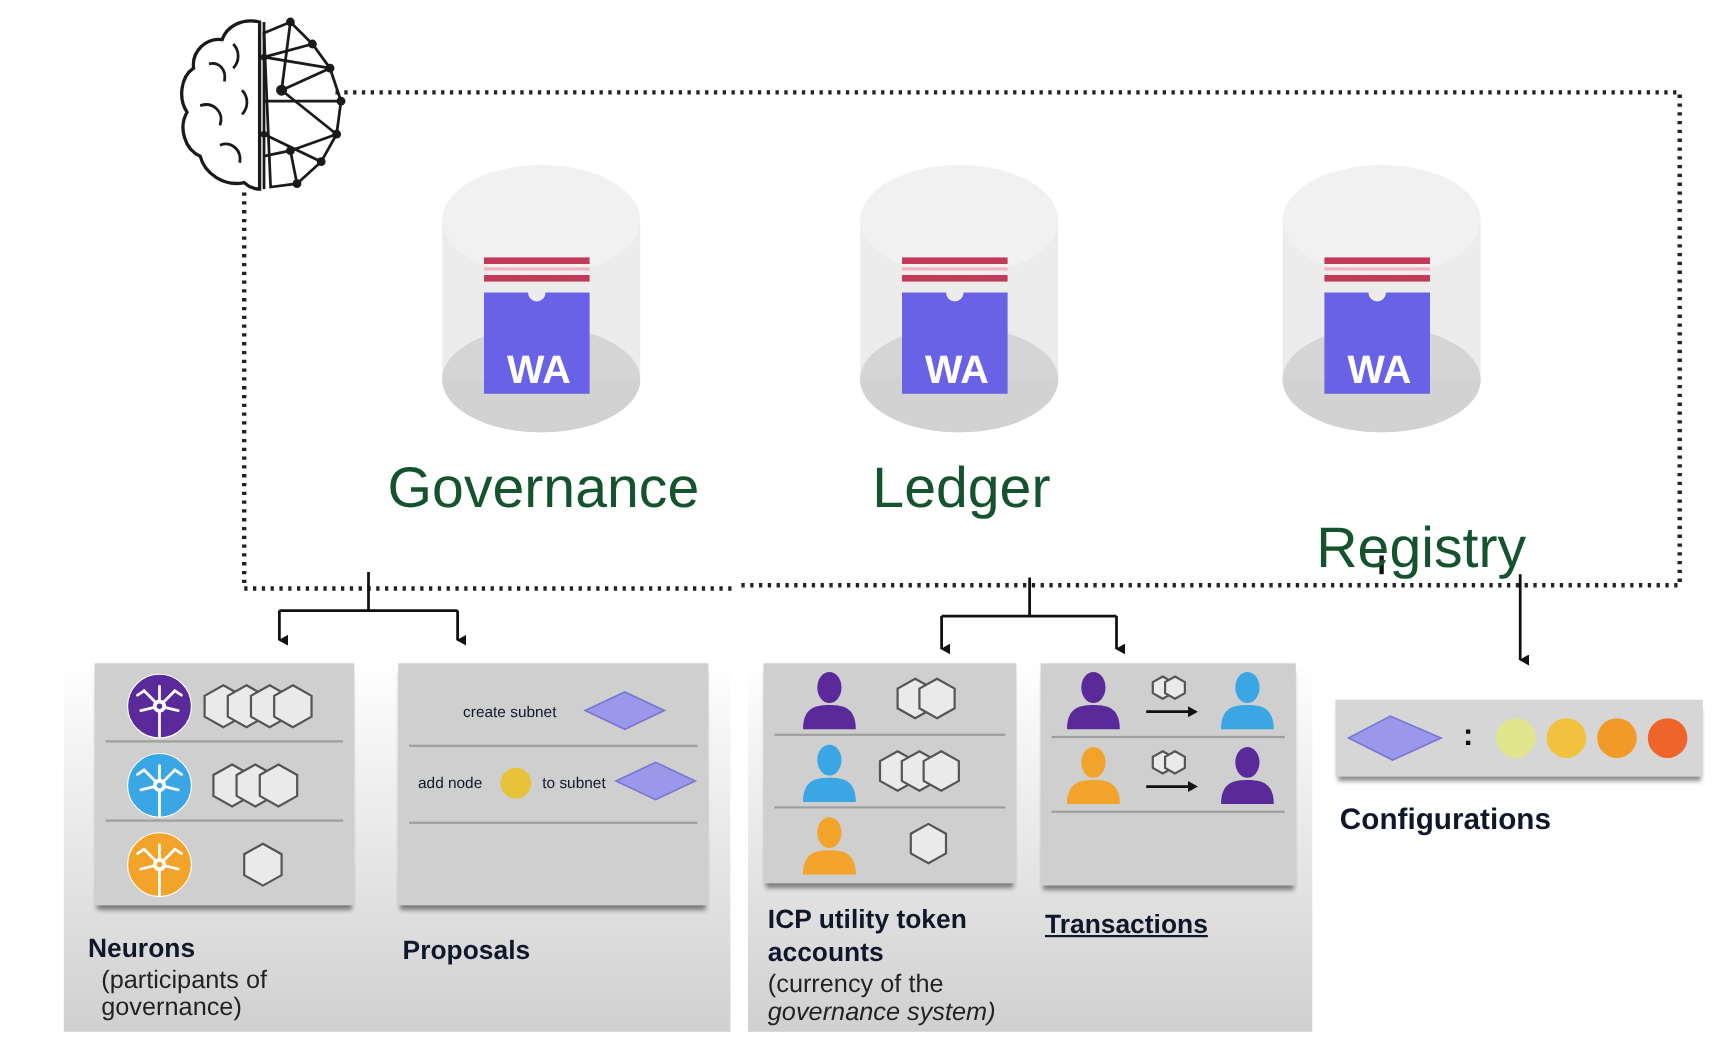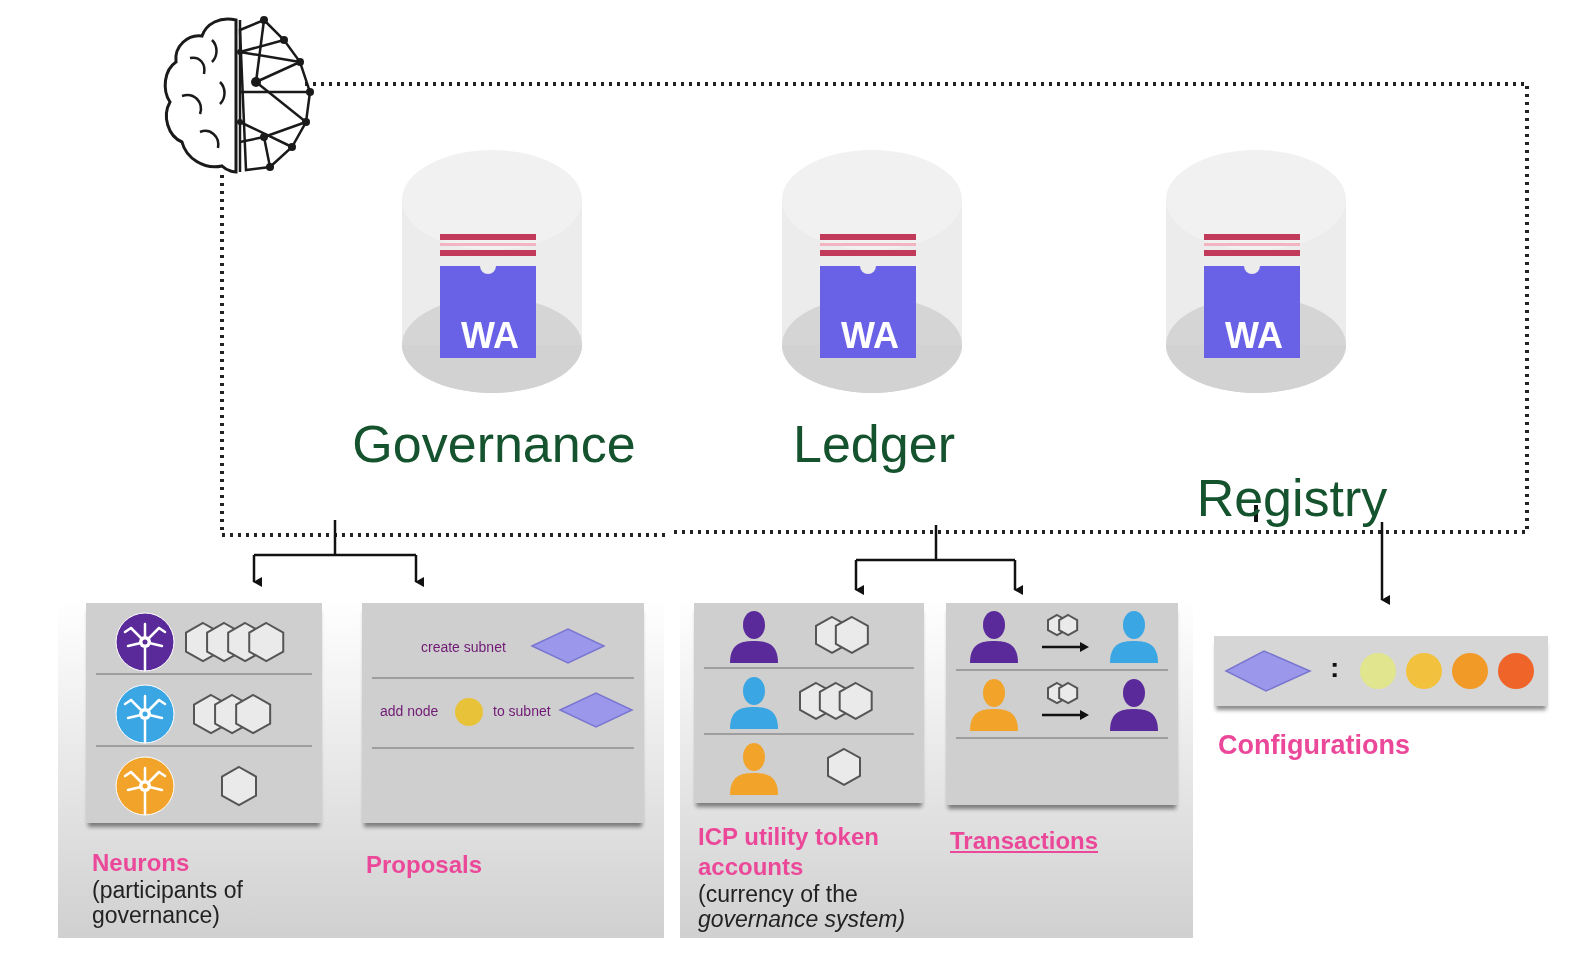--- a/index.html
+++ b/index.html
@@ -6,23 +6,23 @@
   body{width:1571px;height:956px;position:relative;overflow:hidden;font-family:"Liberation Sans",sans-serif;color:#111;}
   .abs{position:absolute;}
   #wires{position:absolute;left:0;top:0;width:1571px;height:956px;pointer-events:none;}
   .title{font-size:54px;font-weight:400;letter-spacing:1px;color:#111;}
   .canister{position:absolute;width:200px;height:270px;}
   .canister-label{position:absolute;font-size:52px;font-weight:400;color:#14532d;text-align:center;width:360px;}
   .panel-bg{position:absolute;background:linear-gradient(#ffffff 0%,#ececec 40%,#d0d0d0 100%);}
   .card{position:absolute;background:#cfcfcf;box-shadow:0 6px 4px -2px rgba(0,0,0,0.45);}
   .row{position:absolute;left:10px;right:10px;border-bottom:2px solid #9e9e9e;}
   .row.last{border-bottom:none;}
-  .cap-title{position:absolute;font-size:24px;font-weight:700;color:#ec4899;line-height:30px;}
+  .cap-title{position:absolute;font-size:24px;font-weight:700;color:#0f172a;line-height:30px;}
   .cap-sub{position:absolute;font-size:23px;color:#222;line-height:25px;}
-  .small{position:absolute;font-size:14px;color:#701a75;}
+  .small{position:absolute;font-size:14px;color:#0f172a;}
   svg{overflow:visible;}
 </style>
 </head>
 <body>
 
 <svg id="wires">
   <defs>
     <marker id="arrowhead" markerWidth="10" markerHeight="10" refX="5" refY="8" orient="auto" markerUnits="userSpaceOnUse">
       <path d="M0,0 L10,0 L5,9 z" fill="#111"></path>
     </marker>
@@ -199,21 +199,21 @@
       <line x1="63" y1="25" x2="69" y2="29"></line>
     </g>
     <circle cx="49" cy="39" r="6" fill="#fff"></circle>
     <circle cx="49" cy="39" r="2.5" fill="#f2a42a"></circle>
   </g>
       <polygon points="143,20.000000000000004 160,29.520000000000003 160,48.56000000000001 143,58.08000000000001 126,48.56000000000001 126,29.520000000000003" fill="#eaeaea" stroke="#555" stroke-width="2"></polygon>
     </svg>
       </div>
     </div>
 </div>
-<div class="cap-title" style="left:92px;top:848px;text-align:center;">Neurons</div>
+<div class="cap-title" style="left:80px;top:848px;text-align:center;">Neurons</div>
 <div class="cap-sub" style="left:92px;top:878px;">(participants of</div>
 <div class="cap-sub" style="left:92px;top:903px;">governance)</div>
 
 <div class="card" style="left:362px;top:603px;width:282px;height:220px;">
   <div class="row" style="top:0;height:74px;">
     <span class="small" style="left:49px;top:36px;">create subnet</span>
     <svg class="abs" style="left:160px;top:26px;" width="72" height="34">
       <polygon points="0,17 36,0 72,17 36,34" fill="#9b98ec" stroke="#7a76d0" stroke-width="1.5"></polygon>
     </svg>
   </div>

